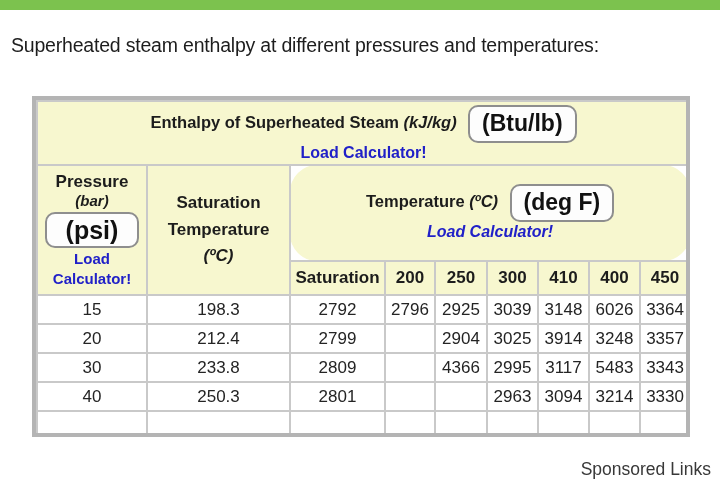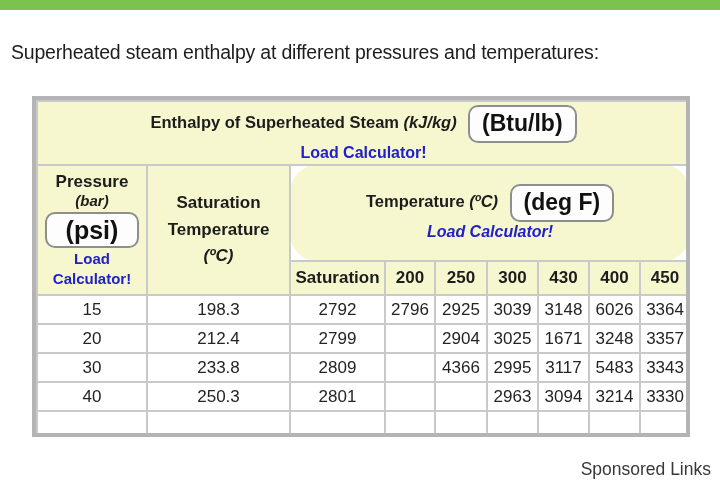--- a/index.html
+++ b/index.html
@@ -8,21 +8,21 @@
     width:720px; height:483px; position:relative; overflow:hidden;
     background:#ffffff;
     font-family:"Liberation Sans", sans-serif;
     color:#1e1e1e;
   }
   .topbar {
     position:absolute; top:0; left:0; width:720px; height:10px;
     background:#7cc24e;
   }
   .page-title {
-    position:absolute; left:11px; top:41px; width:705px;
+    position:absolute; left:11px; top:34px; width:705px;
     font-size:19.5px; letter-spacing:-0.2px; color:#1d1d1d;
     white-space:nowrap;
   }
   .table-frame {
     position:absolute; left:32px; top:96px; width:658px; height:341px;
     border:4px solid #b4b4b4; background:#ffffff; overflow:hidden;
   }
   table {
     border-collapse:collapse; table-layout:fixed; width:650px;
   }
@@ -114,21 +114,21 @@
         <div class="stack-line">
           <span class="link link-italic">Load Calculator!</span>
         </div>
       </th>
     </tr>
     <tr class="r-sub">
           <th>Saturation</th>
           <th>200</th>
           <th>250</th>
           <th>300</th>
-          <th>430</th>
+          <th>410</th>
           <th>400</th>
           <th>450</th>
         </tr>
     </tbody>
       <tbody>
         <tr>
           <td>15</td>
           <td>198.3</td>
           <td>2792</td>
           <td>2796</td>
@@ -138,21 +138,21 @@
           <td>6026</td>
           <td>3364</td>
         </tr>
         <tr>
           <td>20</td>
           <td>212.4</td>
           <td>2799</td>
           <td></td>
           <td>2904</td>
           <td>3025</td>
-          <td>1671</td>
+          <td>3914</td>
           <td>3248</td>
           <td>3357</td>
         </tr>
         <tr>
           <td>30</td>
           <td>233.8</td>
           <td>2809</td>
           <td></td>
           <td>4366</td>
           <td>2995</td>

